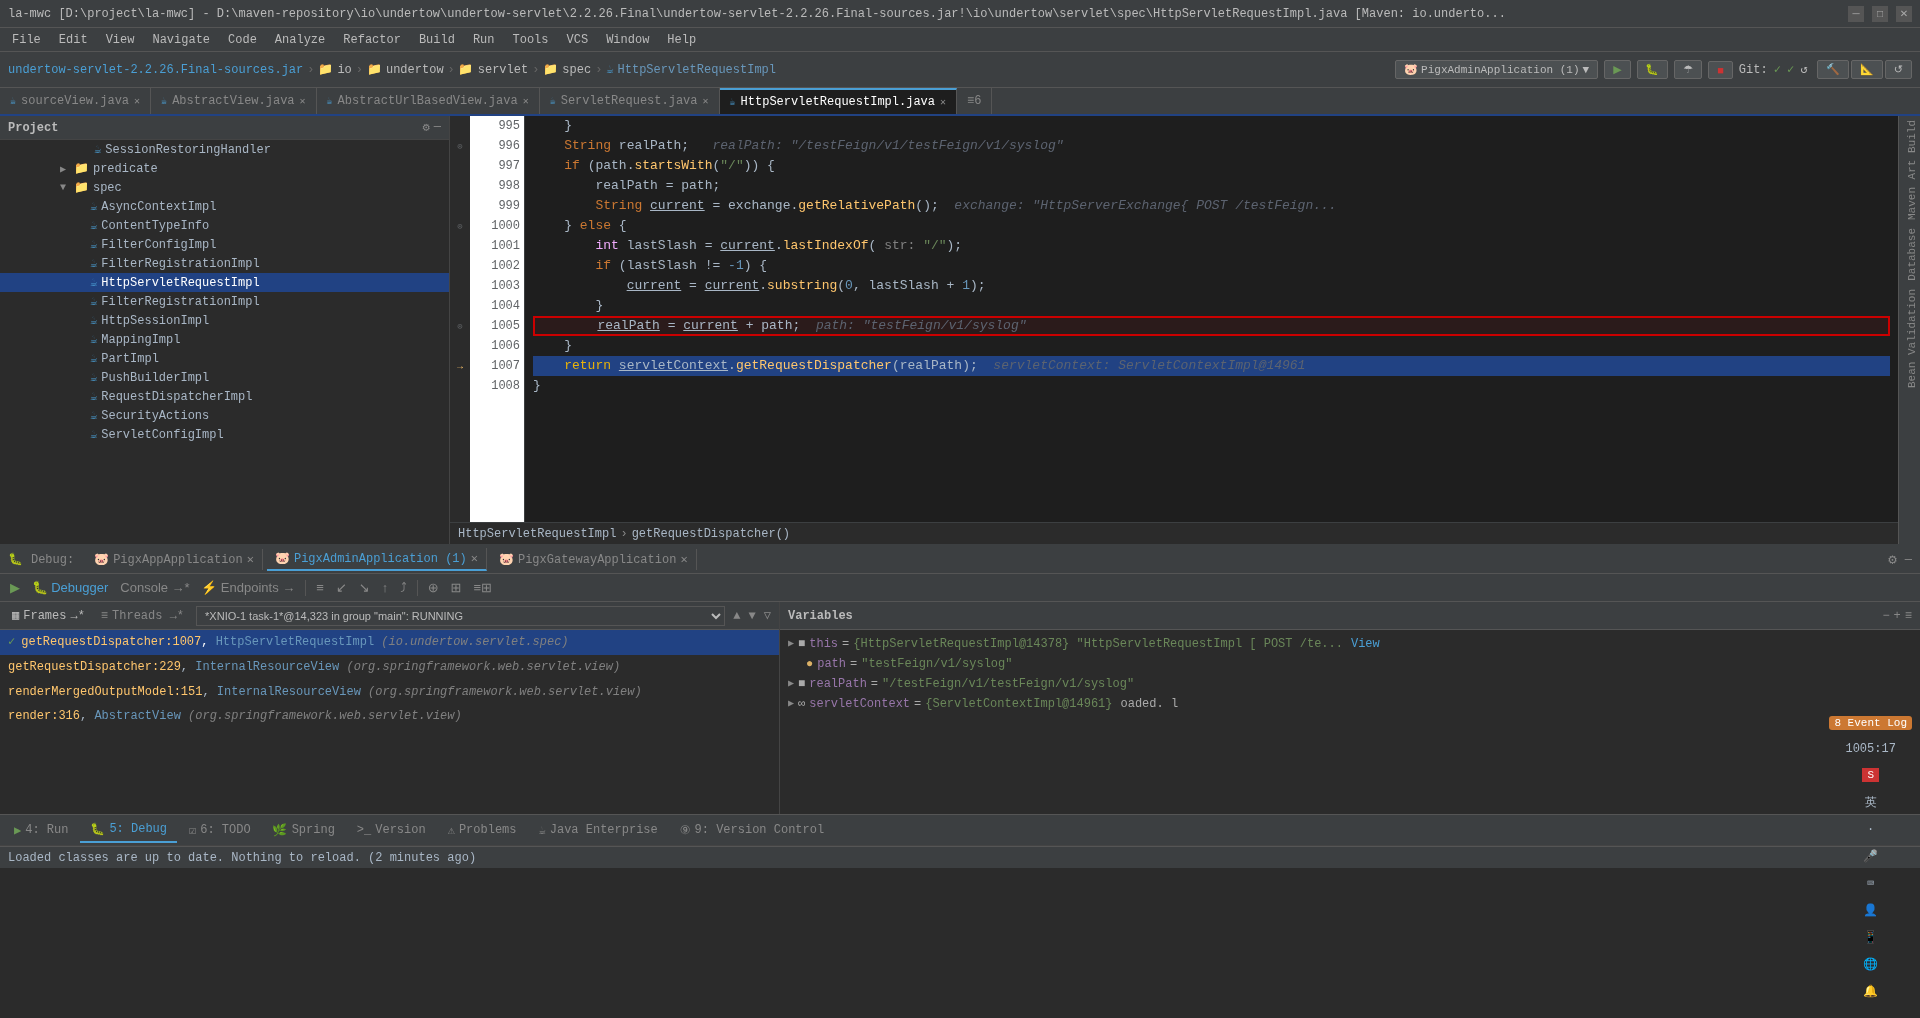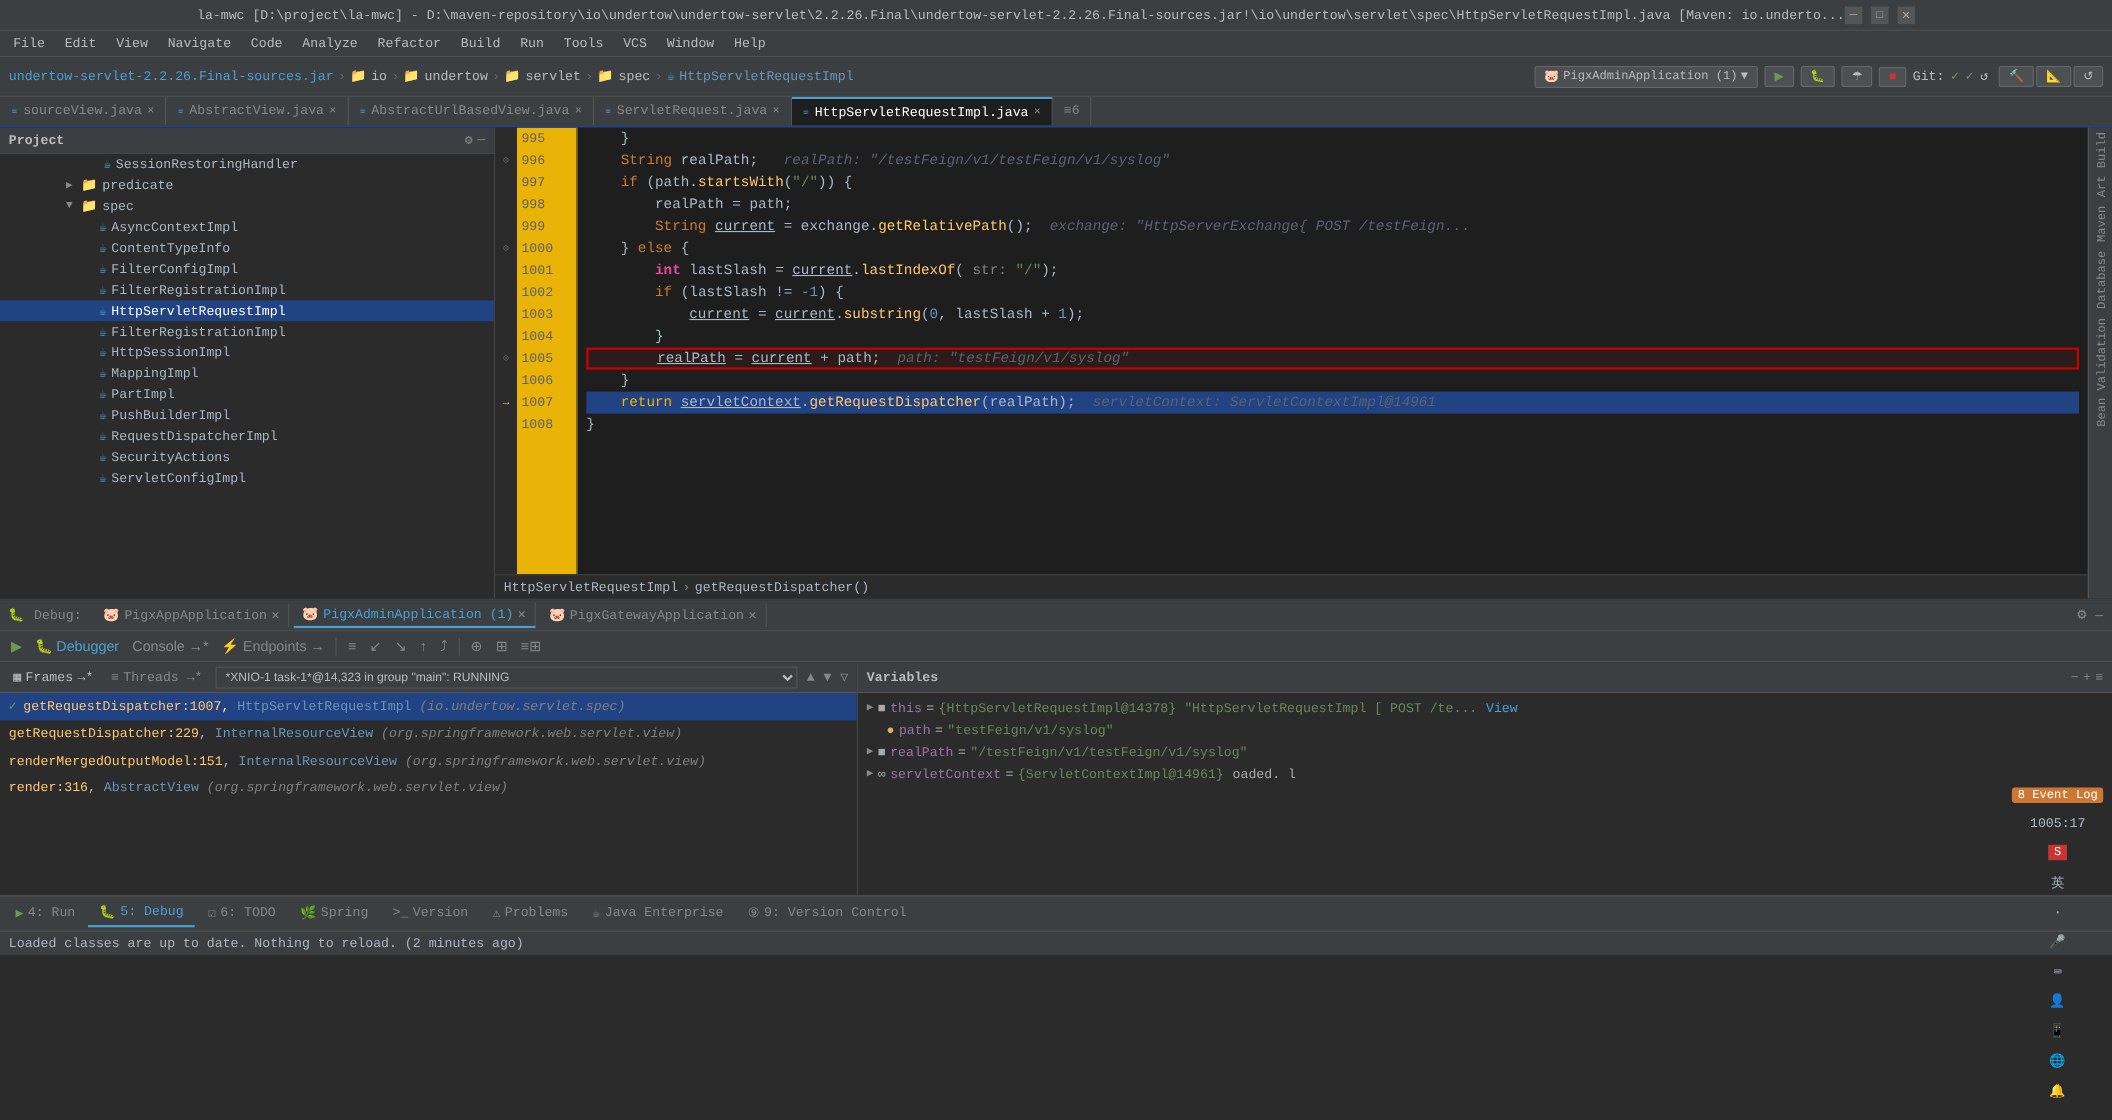--- a/index.html
+++ b/index.html
@@ -14,21 +14,21 @@
     }
 
     
     #title-bar {
       background: #3c3f41;
       height: 28px;
       display: flex;
       align-items: center;
       padding: 0 8px;
       border-bottom: 1px solid #555;
-      justify-content: center;
+      justify-content: space-between;
     }
     #title-bar .title-text { color: #bbb; font-size: 12px; }
     #title-bar .window-controls { display: flex; gap: 8px; }
     #title-bar .win-btn { 
       width: 16px; height: 16px; 
       background: #555; 
       border: none; 
       color: #aaa; 
       font-size: 10px; 
       cursor: pointer;
@@ -169,22 +169,23 @@
 
     
     #code-editor {
       flex: 1;
       display: flex;
       overflow: hidden;
       background: #1e1e1e;
     }
     #line-numbers {
       width: 55px;
-      background: #eab308;
+      background: #ffffff;
       padding: 0 4px;
+      text-align: right;
       color: #606366;
       font-size: 12px;
       line-height: 20px;
       overflow: hidden;
       border-right: 1px solid #3c3f41;
       flex-shrink: 0;
       user-select: none;
     }
     #code-area {
       flex: 1;
@@ -655,21 +656,21 @@
         <div class="code-line">
           <span>        <span style="color:#a9b7c6;">realPath</span> = <span style="color:#a9b7c6;">path</span>;</span>
         </div>
         <div class="code-line">
           <span>        <span style="color:#cc7832;">String</span> <span style="text-decoration:underline;color:#a9b7c6;">current</span> = <span style="color:#a9b7c6;">exchange</span>.<span style="color:#ffc66d;">getRelativePath</span>();  <span style="color:#5c6370;font-style:italic;">exchange: "HttpServerExchange{ POST /testFeign...</span></span>
         </div>
         <div class="code-line">
           <span>    } <span style="color:#cc7832;">else</span> {</span>
         </div>
         <div class="code-line">
-          <span>        <span style="color:#ec4899;font-weight:bold;">int</span> <span style="color:#a9b7c6;">lastSlash</span> = <span style="text-decoration:underline;color:#a9b7c6;">current</span>.<span style="color:#ffc66d;">lastIndexOf</span>( <span style="color:#808080;">str:</span> <span style="color:#6a8759;">"/"</span>);</span>
+          <span>        <span style="color:#f0abfc;">int</span> <span style="color:#a9b7c6;">lastSlash</span> = <span style="text-decoration:underline;color:#a9b7c6;">current</span>.<span style="color:#ffc66d;">lastIndexOf</span>( <span style="color:#808080;">str:</span> <span style="color:#6a8759;">"/"</span>);</span>
         </div>
         <div class="code-line">
           <span>        <span style="color:#cc7832;">if</span> (<span style="color:#a9b7c6;">lastSlash</span> != <span style="color:#6897bb;">-1</span>) {</span>
         </div>
         <div class="code-line">
           <span>            <span style="text-decoration:underline;color:#a9b7c6;">current</span> = <span style="text-decoration:underline;color:#a9b7c6;">current</span>.<span style="color:#ffc66d;">substring</span>(<span style="color:#6897bb;">0</span>, <span style="color:#a9b7c6;">lastSlash</span> + <span style="color:#6897bb;">1</span>);</span>
         </div>
         <div class="code-line">
           <span>        }</span>
         </div>

